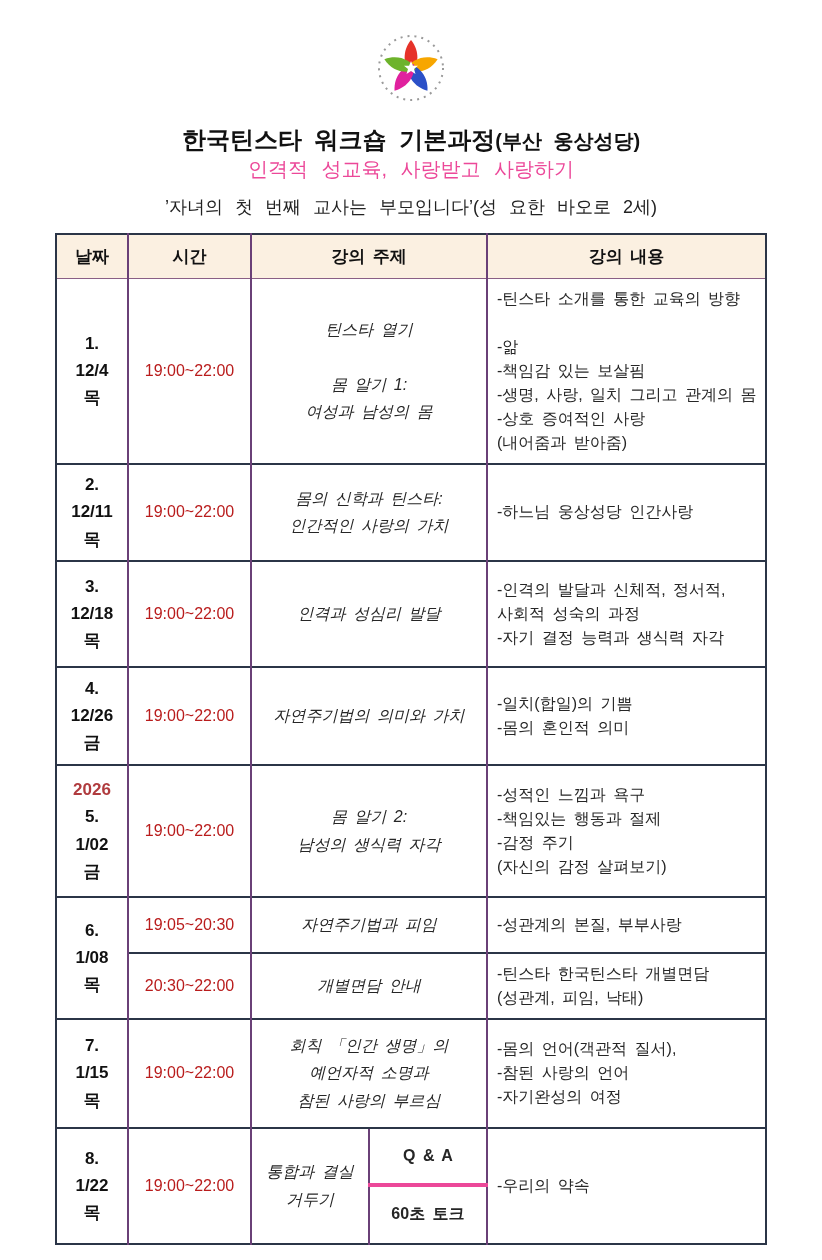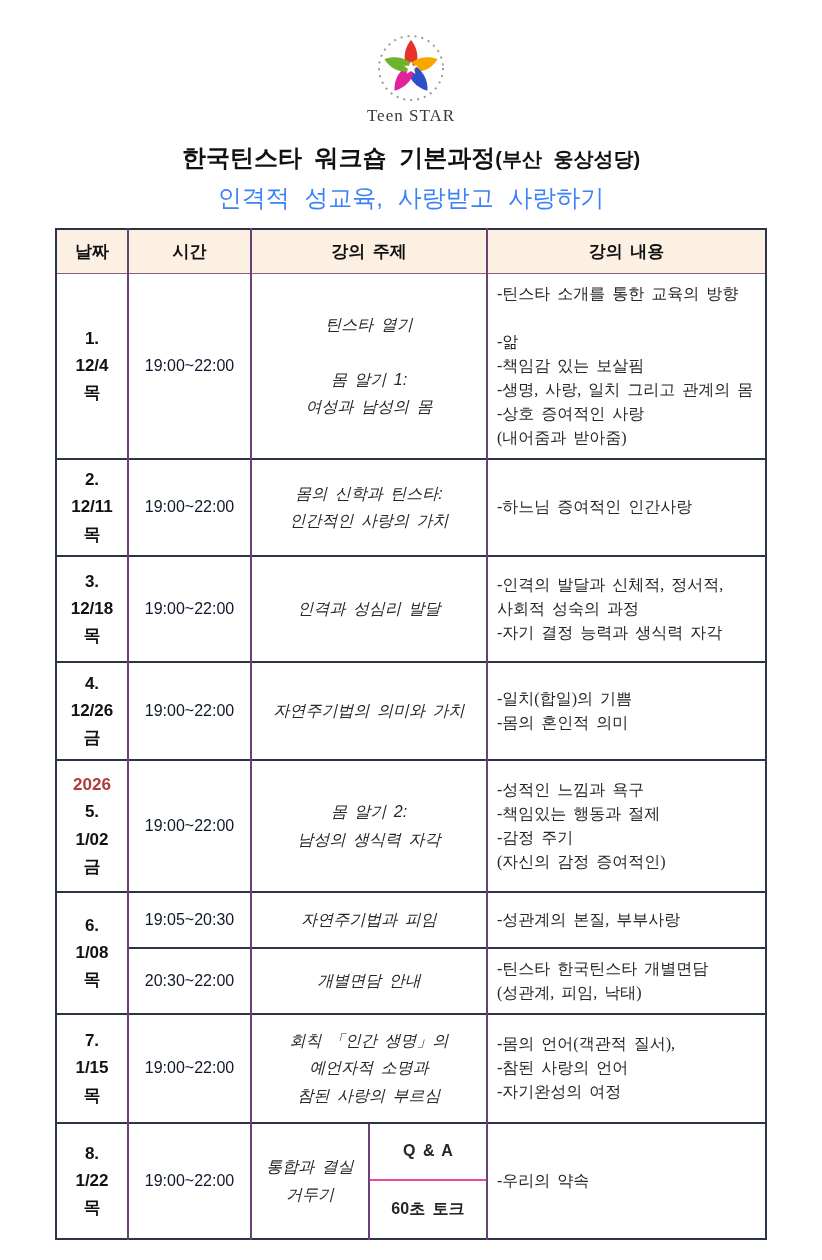--- a/index.html
+++ b/index.html
@@ -17,21 +17,21 @@
   .brand {
     font-family: "Liberation Serif", serif;
     font-size: 17px; color: #3a3a3a; letter-spacing: 1px;
     margin-top: -2px;
   }
 
   
   .title-block { text-align: center; margin-top: 16px; }
   .doc-title { font-size: 24px; font-weight: bold; color: #111; word-spacing: 6px; }
   .doc-title .paren { font-size: 20px; text-align: center; }
-  .doc-subtitle { font-size: 24px; color: #3b82f6; margin-top: 8px; word-spacing: 8px; }
+  .doc-subtitle { font-size: 20px; color: #ec4899; margin-top: 0; word-spacing: 8px; }
   .doc-quote { font-size: 18px; color: #222; margin-top: 12px; word-spacing: 7px; }
 
   
   table.schedule {
     border-collapse: collapse; table-layout: fixed;
     width: 710px; margin: 14px auto 0 auto;
     border: 2px solid #2b3547;
   }
   .schedule th, .schedule td {
     border-left: 2px solid #6a4077;
@@ -46,25 +46,25 @@
     border-top: none; border-bottom: 1px solid #8a5f85;
     height: 44px; text-align: center;
   }
   .schedule tr.r1 td { border-top: none; }
   .preline { white-space: pre-line; }
   td.date {
     text-align: center; font-weight: bold; font-size: 17px; color: #111;
     line-height: 1.6;
   }
   td.date .year { color: #b03b3e; }
-  td.time { text-align: center; font-size: 16px; color: #0f172a; }
+  td.time { text-align: center; font-size: 16px; color: #b91c1c; }
   td.topic { text-align: center; line-height: 1.7; font-style: italic; }
-  td.content { text-align: left; padding: 8px 6px 8px 9px; line-height: 1.5; font-family: Liberation Serif, serif; }
+  td.content { text-align: left; padding: 8px 6px 8px 9px; line-height: 1.5; }
   td.subcell { text-align: center; font-weight: bold; }
-  tr.r8b td { border-top: 2px solid #ec4899; }
+  tr.r8b td { border-top: 4px solid #ec4899; }
 
   
   tr.r1 > td { height: 174px; }
   tr.r2 > td { height: 97px; }
   tr.r3 > td { height: 106px; }
   tr.r4 > td { height: 98px; }
   tr.r5 > td { height: 132px; }
   tr.r6a > td { height: 56px; }
   tr.r6b > td { height: 54px; }
   tr.r7 > td { height: 109px; }
@@ -83,26 +83,26 @@
         <g>
           <path d="M0,5 C-8,-3 -9,-17 0,-28 C9,-17 8,-3 0,5 Z" fill="#e63229" transform="rotate(0)"></path>
           <path d="M0,5 C-8,-3 -9,-17 0,-28 C9,-17 8,-3 0,5 Z" fill="#f7a600" transform="rotate(72)"></path>
           <path d="M0,5 C-8,-3 -9,-17 0,-28 C9,-17 8,-3 0,5 Z" fill="#2b50c8" transform="rotate(144)"></path>
           <path d="M0,5 C-8,-3 -9,-17 0,-28 C9,-17 8,-3 0,5 Z" fill="#e0219e" transform="rotate(216)"></path>
           <path d="M0,5 C-8,-3 -9,-17 0,-28 C9,-17 8,-3 0,5 Z" fill="#6db32b" transform="rotate(288)"></path>
           <path d="M0,-7 L1.9,-2.2 L7,-2.2 L3,1 L4.5,6 L0,3 L-4.5,6 L-3,1 L-7,-2.2 L-1.9,-2.2 Z" fill="#ffffff"></path>
         </g>
       </g>
     </svg>
-    <div class="brand">Teen STAR</div>
   </div>
 
   <div class="title-block">
     <div class="doc-title"><span>한국틴스타 워크숍 기본과정</span><span class="paren">(부산 웅상성당)</span></div>
     <div class="doc-subtitle">인격적 성교육, 사랑받고 사랑하기</div>
+    <div class="doc-quote">’자녀의 첫 번째 교사는 부모입니다’(성 요한 바오로 2세)</div>
   </div>
 
   <table class="schedule">
     <colgroup>
       <col style="width:72px">
         <col style="width:123px">
         <col style="width:118px">
         <col style="width:118px">
         <col style="width:279px">
     </colgroup>
@@ -132,21 +132,21 @@
  (내어줌과 받아줌)</td>
     </tr>
 
     <tr class="r2">
       <td class="date preline edge-l">2.
 12/11
 목</td>
       <td class="time">19:00~22:00</td>
       <td class="topic preline" colspan="2">몸의 신학과 틴스타:
 인간적인 사랑의 가치</td>
-      <td class="content preline">-하느님 증여적인 인간사랑</td>
+      <td class="content preline">-하느님 웅상성당 인간사랑</td>
     </tr>
 
     <tr class="r3">
       <td class="date preline edge-l">3.
 12/18
 목</td>
       <td class="time">19:00~22:00</td>
       <td class="topic preline" colspan="2">인격과 성심리 발달</td>
       <td class="content preline">-인격의 발달과 신체적, 정서적,
  사회적 성숙의 과정
@@ -166,21 +166,21 @@
     <tr class="r5">
       <td class="date edge-l"><span class="year">2026</span><span class="preline" style="display:block">5.
 1/02
 금</span></td>
       <td class="time">19:00~22:00</td>
       <td class="topic preline" colspan="2">몸 알기 2:
 남성의 생식력 자각</td>
       <td class="content preline">-성적인 느낌과 욕구
 -책임있는 행동과 절제
 -감정 주기
- (자신의 감정 증여적인)</td>
+ (자신의 감정 살펴보기)</td>
     </tr>
 
     <tr class="r6a">
       <td class="date preline edge-l" rowspan="2">6.
 1/08
 목</td>
       <td class="time">19:05~20:30</td>
       <td class="topic preline" colspan="2">자연주기법과 피임</td>
       <td class="content preline">-성관계의 본질, 부부사랑</td>
     </tr>

